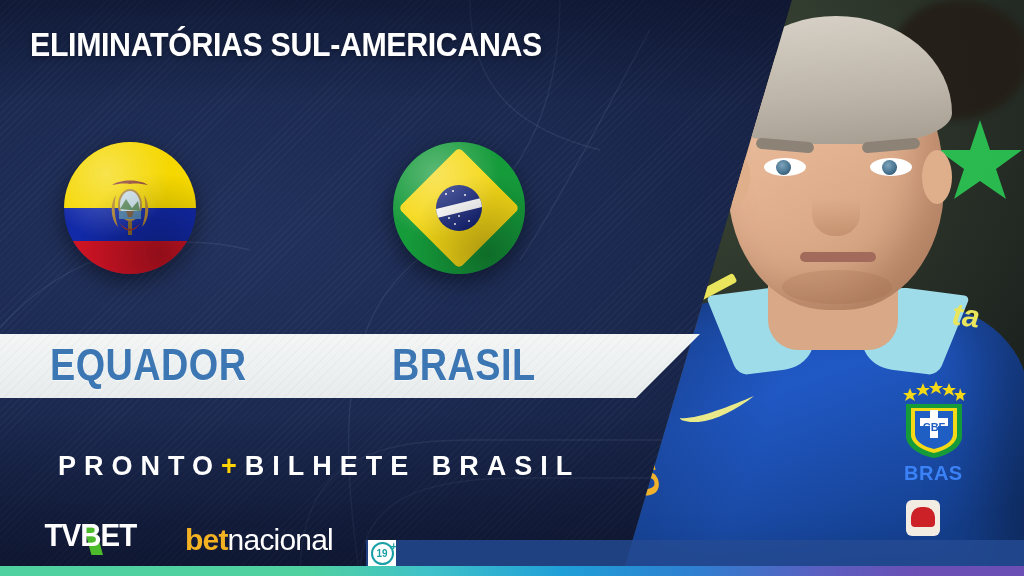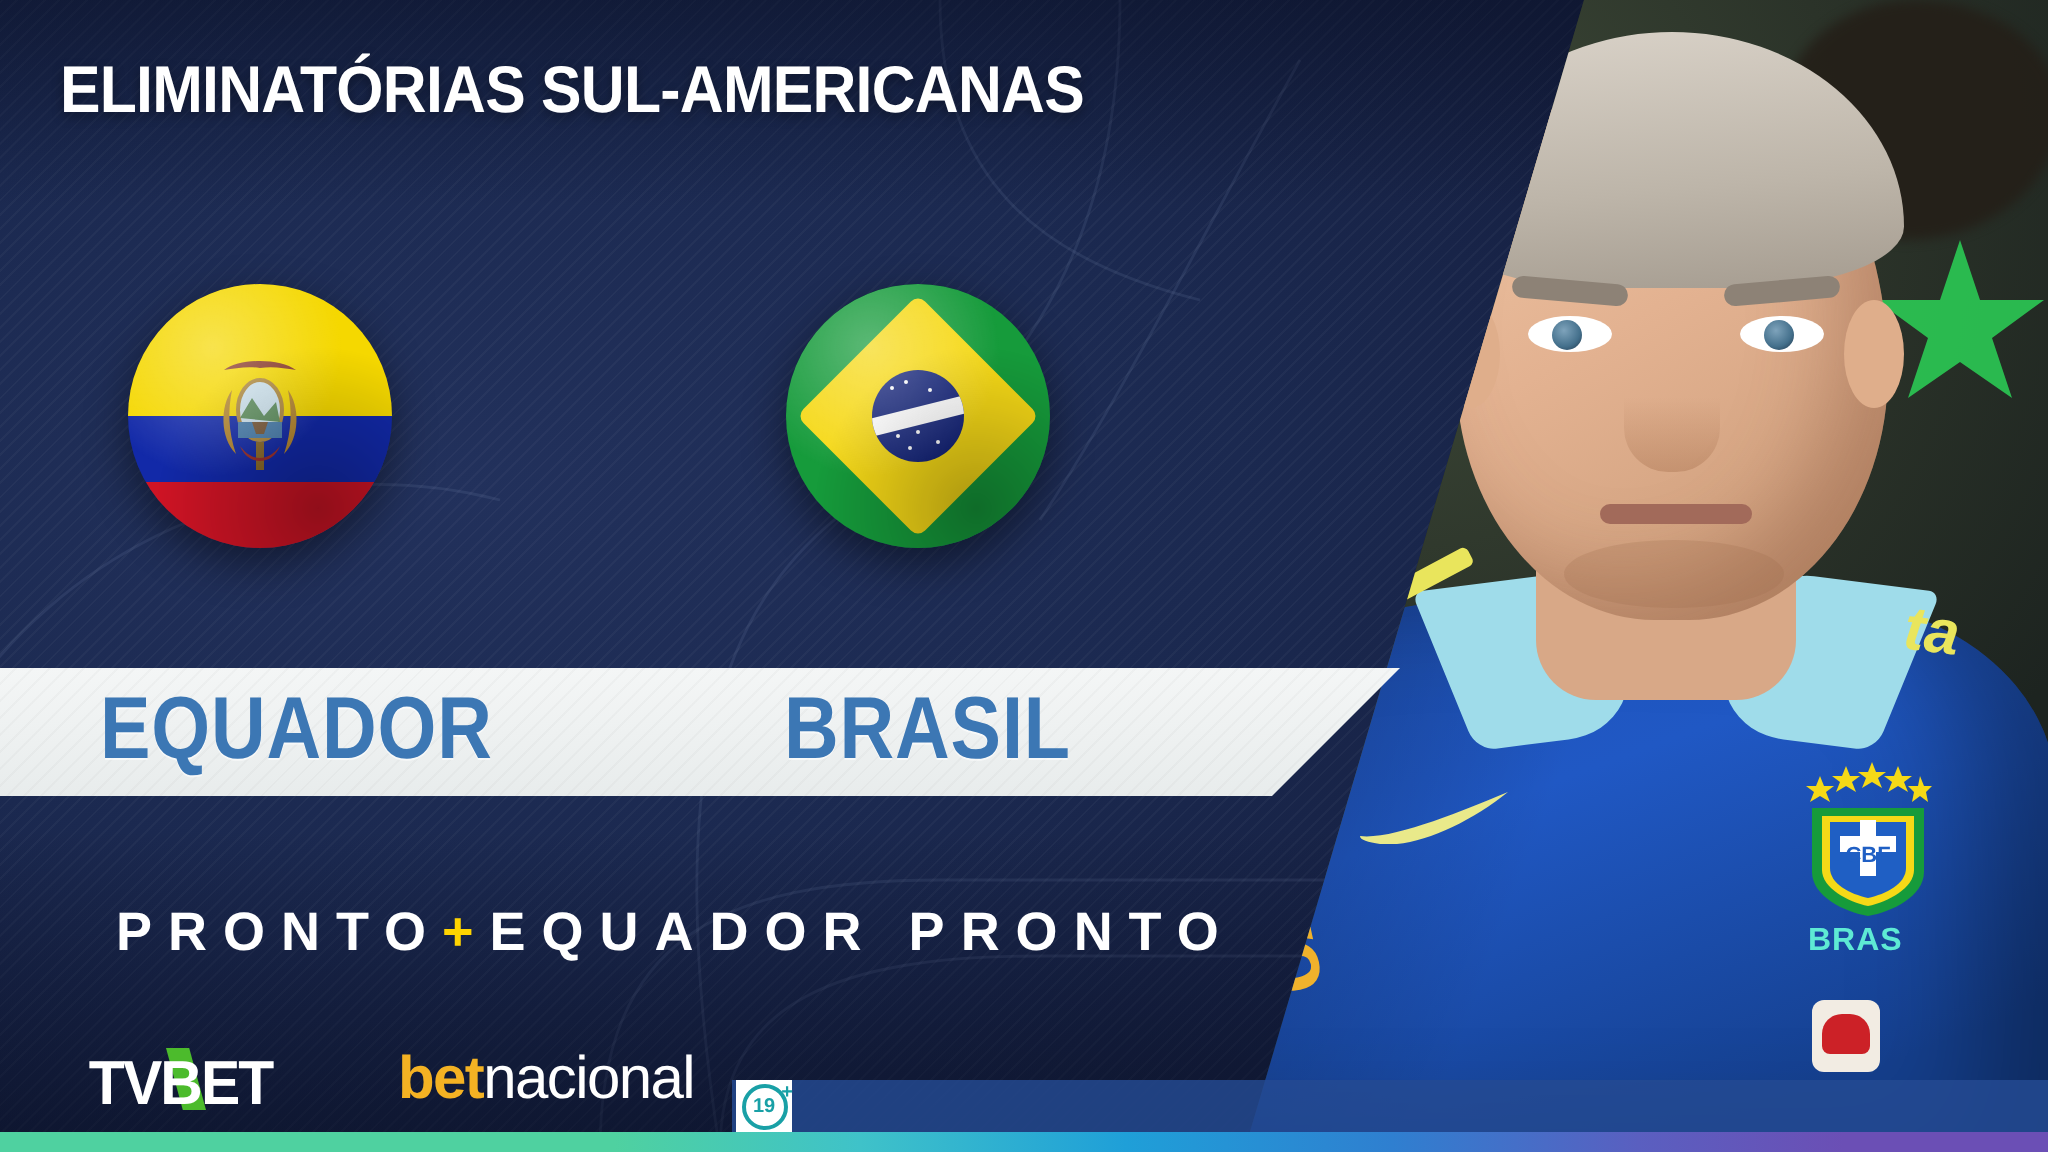--- a/index.html
+++ b/index.html
@@ -214,22 +214,22 @@
     width: 78px; height: 26px;
   }
   .cbf-crest {
     position: absolute;
     left: 342px; top: 380px;
     width: 64px; height: 78px;
   }
   .brasil-text {
     position: absolute;
     left: 344px; top: 462px;
-    color: #5eead4;
-    font-size: 16px; font-weight: bold;
+    color: #3b82f6;
+    font-size: 20px; font-weight: bold;
     letter-spacing: 0.5px;
   }
   .sponsor-patch {
     position: absolute;
     left: 346px; top: 500px;
     width: 34px; height: 36px;
     background: #f2ece3;
     border-radius: 6px;
   }
   .sponsor-patch::before {
@@ -352,21 +352,21 @@
     position: absolute;
     left: 0; bottom: 11px;
     height: 44px;
     width: 560px;
   }
   .tvbet {
     position: absolute;
     left: 42px; top: 3px;
     height: 30px;
     display: flex;
-    align-items: flex-start;
+    align-items: flex-end;
   }
   .tvbet-text {
     color: #ffffff;
     font-size: 31px;
     font-weight: bold;
     letter-spacing: -1px;
     transform: scaleX(0.95);
     position: relative;
     z-index: 2;
   }
@@ -379,21 +379,21 @@
     clip-path: polygon(0 0, 58% 0, 100% 100%, 42% 100%);
     z-index: 1;
   }
   .betnacional {
     position: absolute;
     left: 185px; top: 2px;
     font-size: 30px;
     font-weight: bold;
     letter-spacing: -0.8px;
   }
-  .bn-bet { color: #f4b223; margin-left: 14px; }
+  .bn-bet { color: #f4b223; }
   .bn-nacional { color: #ffffff; font-weight: normal; }
 
   .resp-bar {
     position: absolute;
     left: 366px; bottom: 10px;
     height: 26px;
     width: 658px;
     background: rgba(36,74,146,0.82);
     display: flex;
     align-items: center;
@@ -570,21 +570,21 @@
     <div class="badge-gloss"></div>
   </div>
 
   <div class="names-band">
     <div class="names-band-stripes"></div>
   </div>
   <div class="team-name team-home">EQUADOR</div>
   <div class="team-name team-away">BRASIL</div>
 
   <div class="tagline">
-    <span>PRONTO</span><span class="plus">+</span><span>EQUADOR PRONTO</span>
+    <span>PRONTO</span><span class="plus">+</span><span>BILHETE BRASIL</span>
   </div>
 
   <div class="footer-logos">
     <div class="tvbet">
       <span class="tvbet-text">TVBET</span>
       <span class="tvbet-slash"></span>
     </div>
     <div class="betnacional">
       <span class="bn-bet">bet</span><span class="bn-nacional">nacional</span>
     </div>

